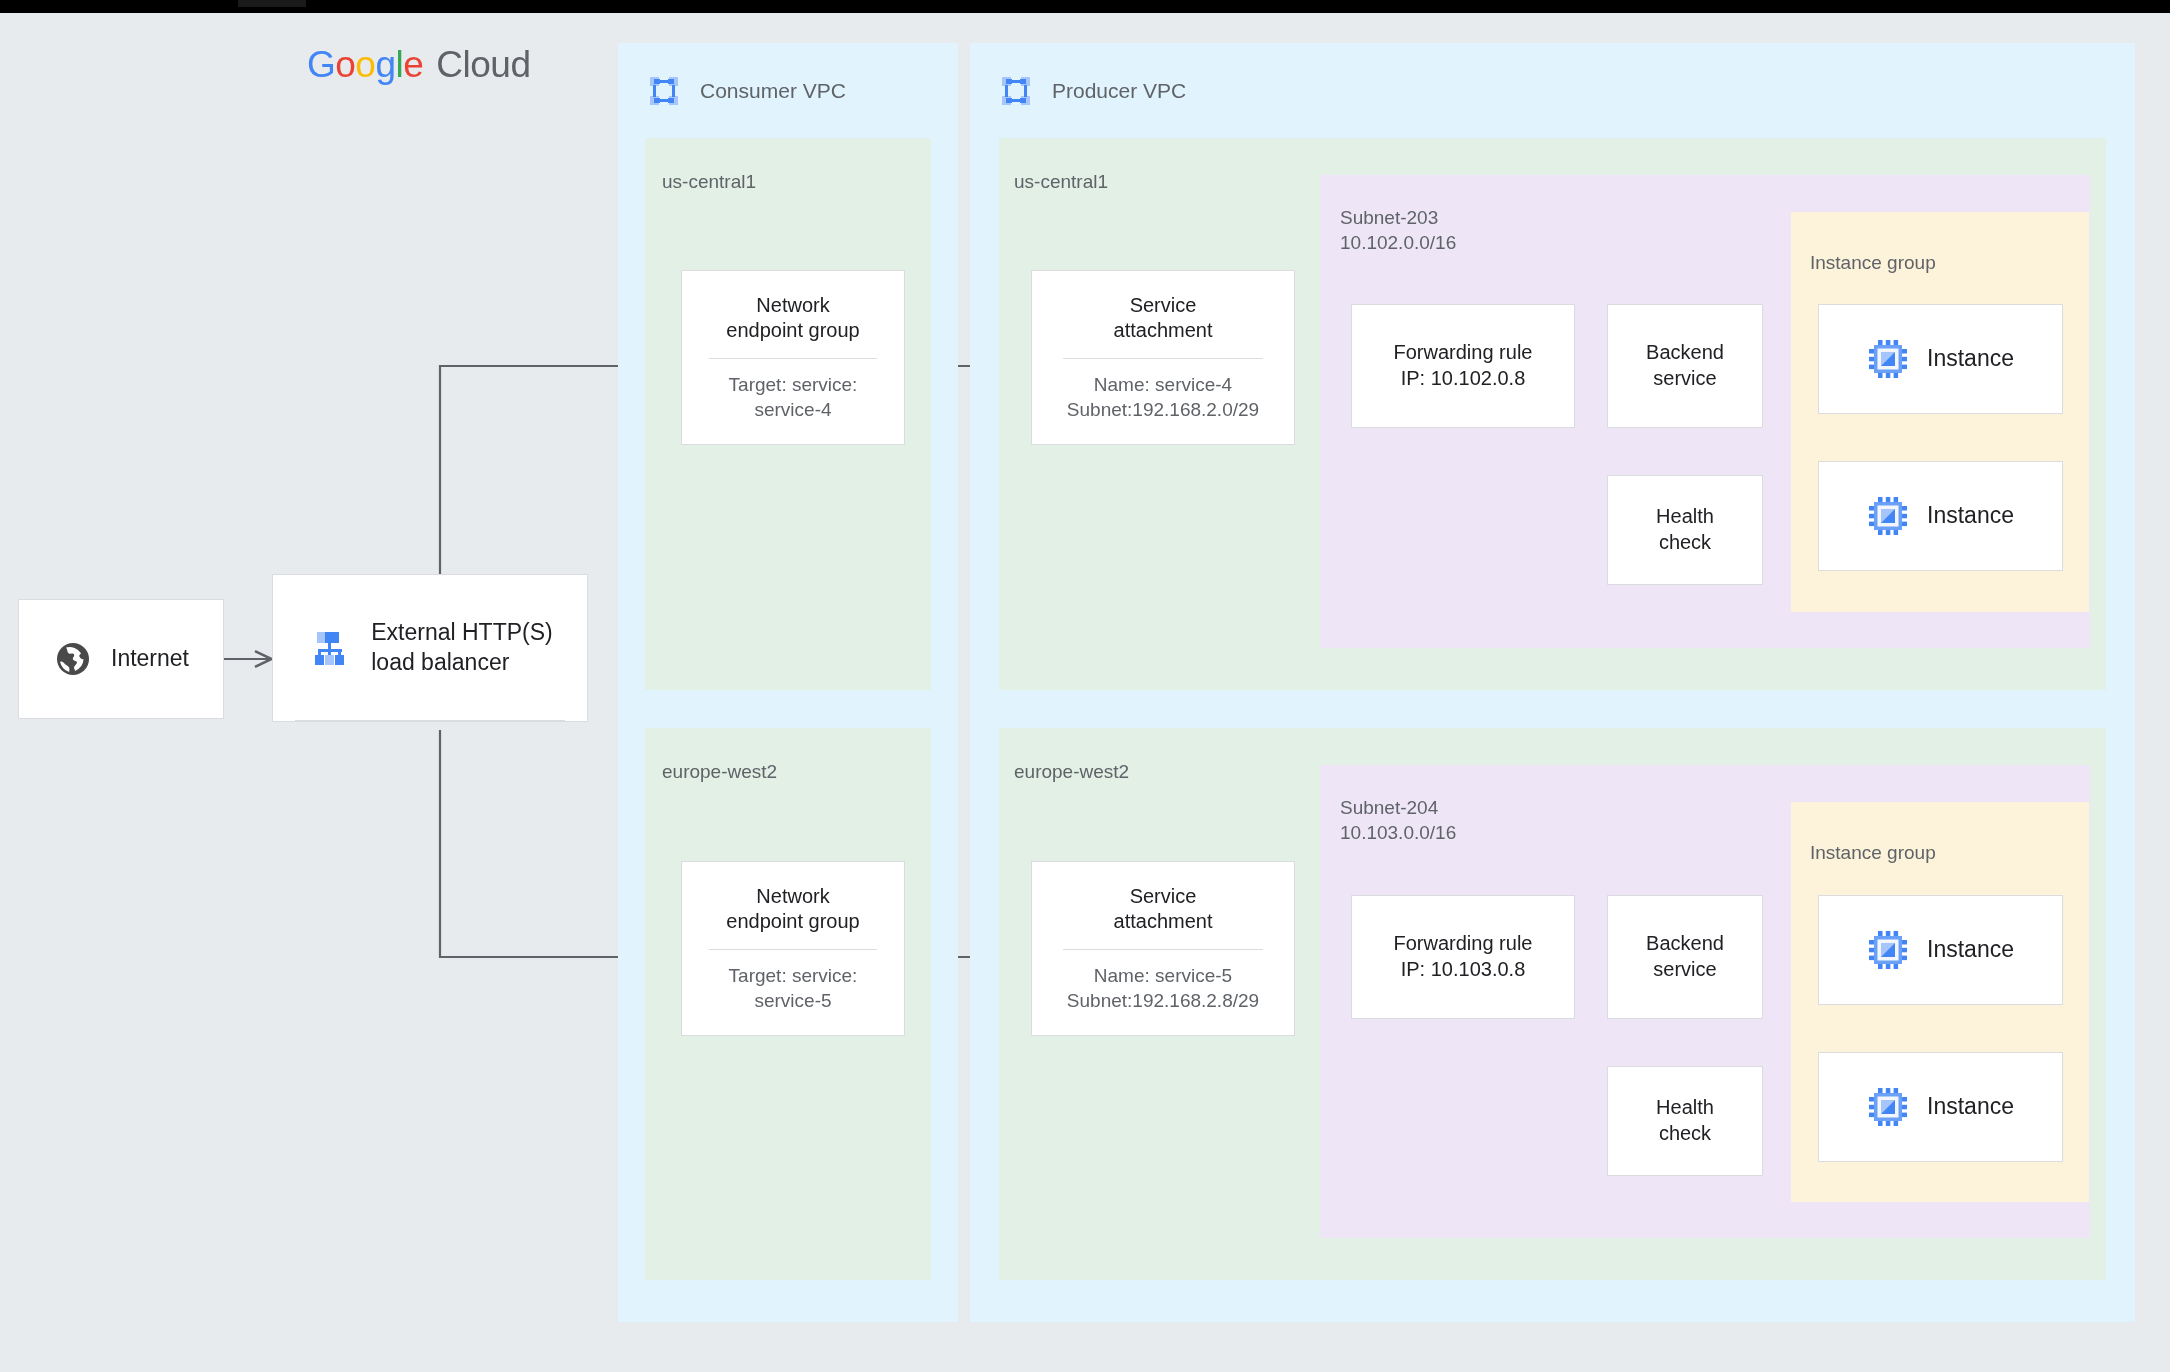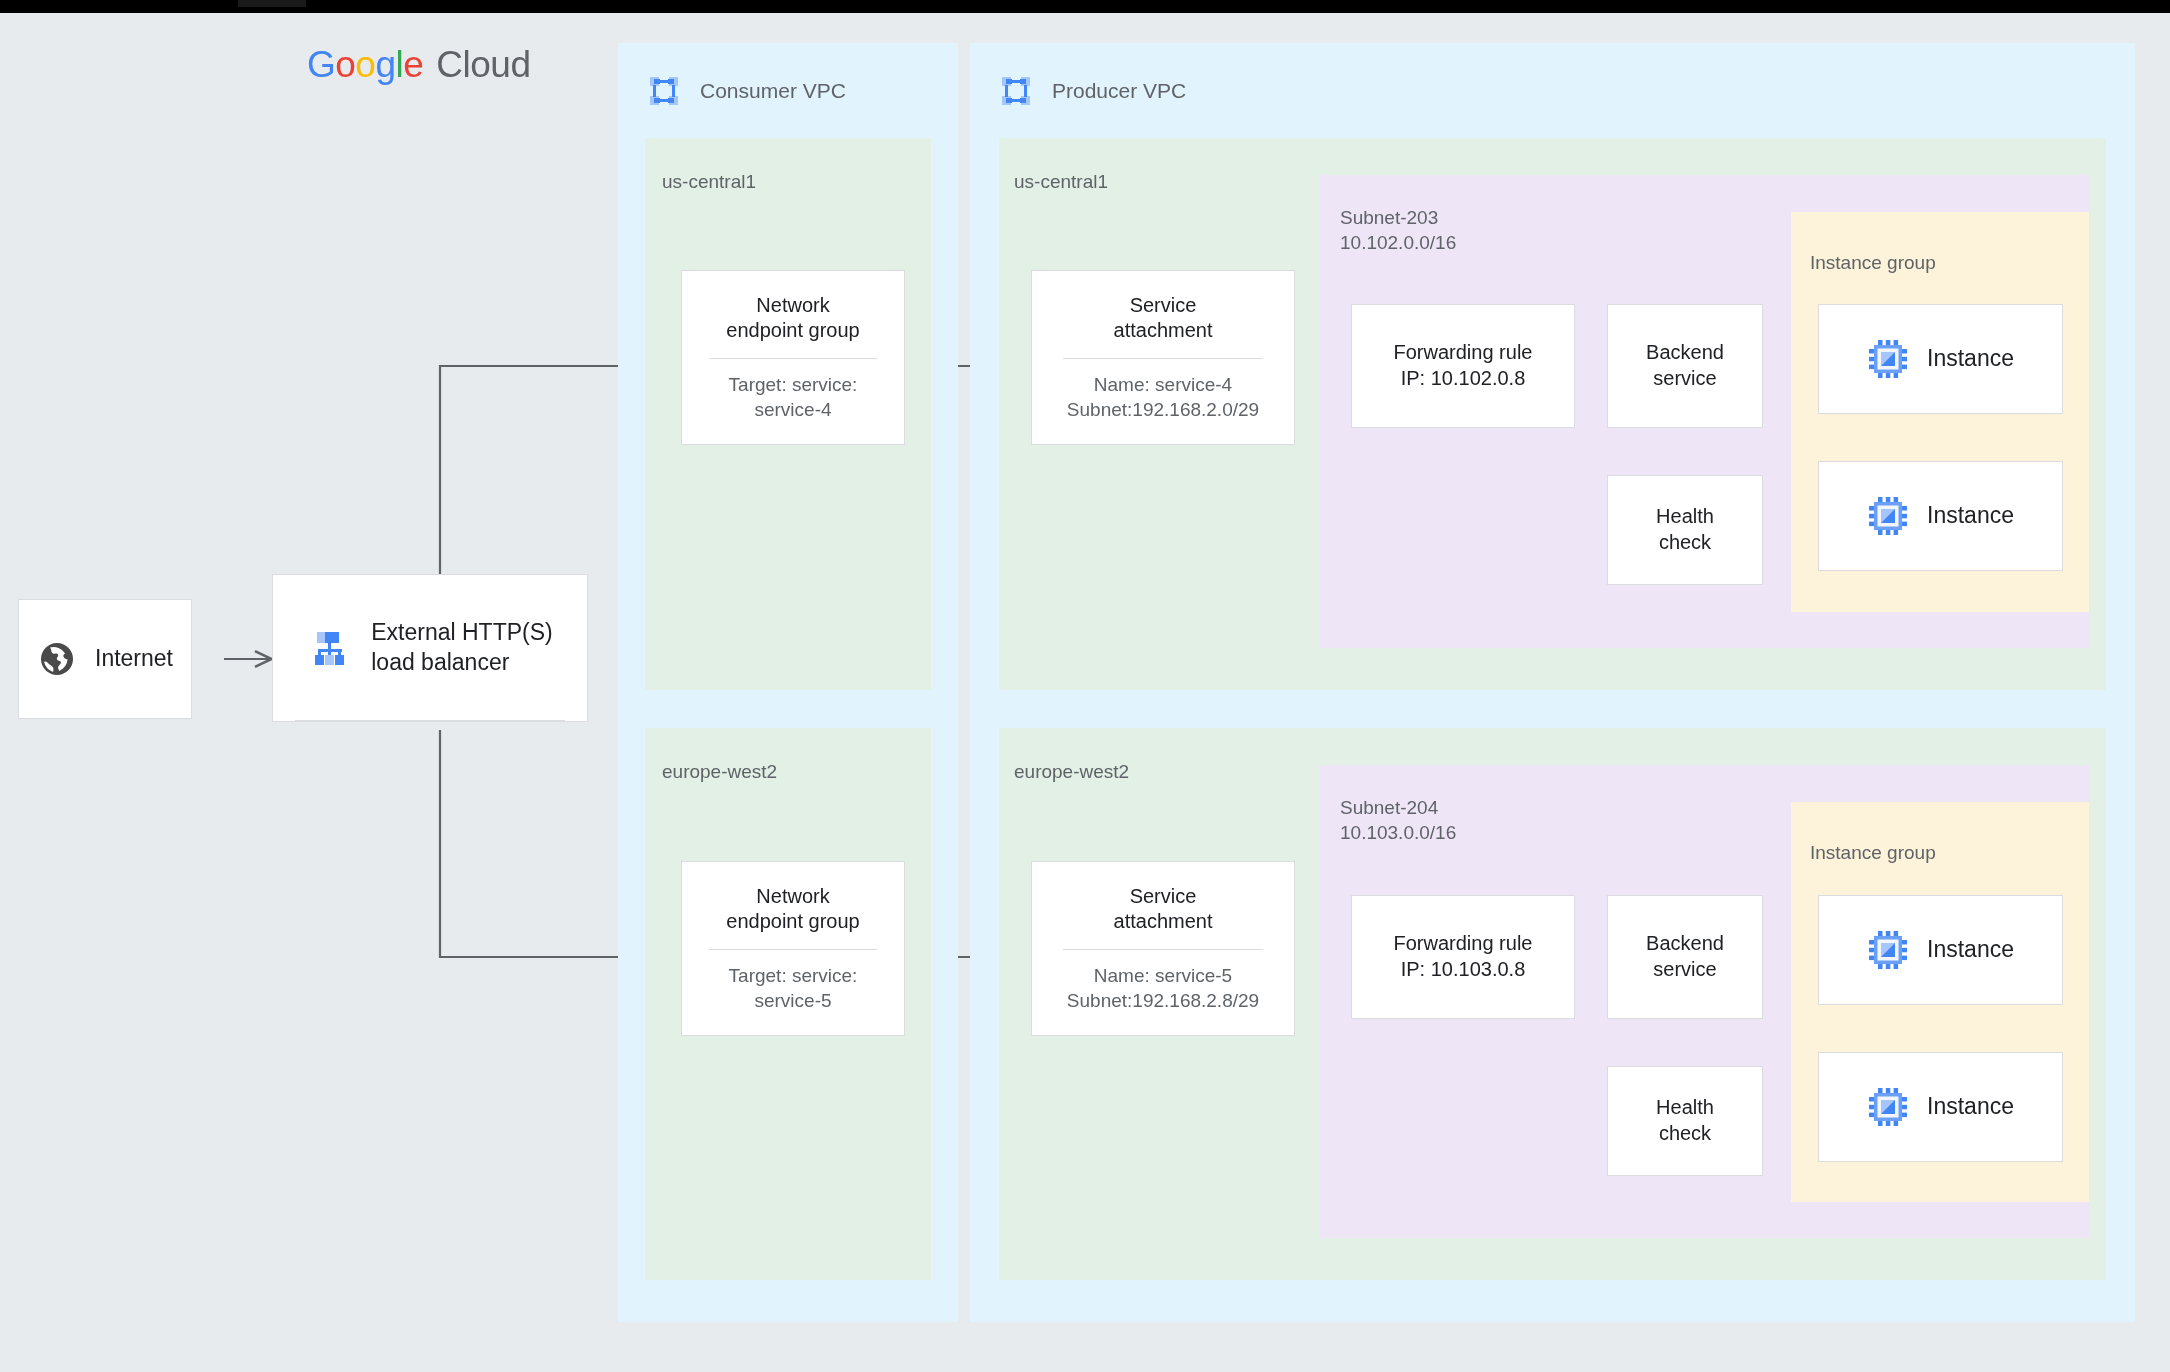--- a/index.html
+++ b/index.html
@@ -85,21 +85,21 @@
 
     <path d="M 910 957 L 1027 957" marker-end="url(#arw)"></path>
     <path d="M 1300 957 L 1345 957" marker-end="url(#arw)"></path>
     <path d="M 1575 957 L 1602 957" marker-end="url(#arw)"></path>
     <path d="M 1682 1035 L 1682 1067"></path>
     <path d="M 1763 981 L 1763 1107 L 1813 1107" marker-end="url(#arw)"></path>
     <path d="M 1763 957 L 1813 957" marker-end="url(#arw)"></path>
   </g>
 </svg>
 
-<div class="card rowcard" style="left:18px;top:599px;width:174px;height:120px;">
+<div class="card rowcard" style="left:18px;top:599px;width:206px;height:120px;">
   <span style="display:inline-flex;">
     <svg width="40" height="40" viewBox="0 0 40 40">
       <circle cx="20" cy="20" r="16" fill="#4a4a4a"></circle>
       <path d="M20 6 a14 14 0 0 1 0 28 a14 14 0 0 1 0 -28 z" fill="#4a4a4a"></path>
       <path d="M13 8.5 c2 3 1 5 3 6 c2 1 4 -1 5 1 c1 2 -2 3 -1 5 c1 2 4 1 4 3 c0 2 -3 3 -3 5 c0 1.4 1 2.2 1 3.4
                a14 14 0 0 0 8.6 -11.9 c -1.6 1 -3 -0.6 -4 -2 c -1 -1.4 0.4 -2.8 1.6 -3.4
                A14 14 0 0 0 13 8.5 z" fill="#fff"></path>
       <path d="M7.1 23 c1.8 -1.2 3.4 0.6 4.6 1.8 c1.4 1.4 3.6 2 4.4 3.8 c0.5 1.1 0.3 2.7 0 4.4
                A14 14 0 0 1 7.1 23 z" fill="#fff"></path>
     </svg>

